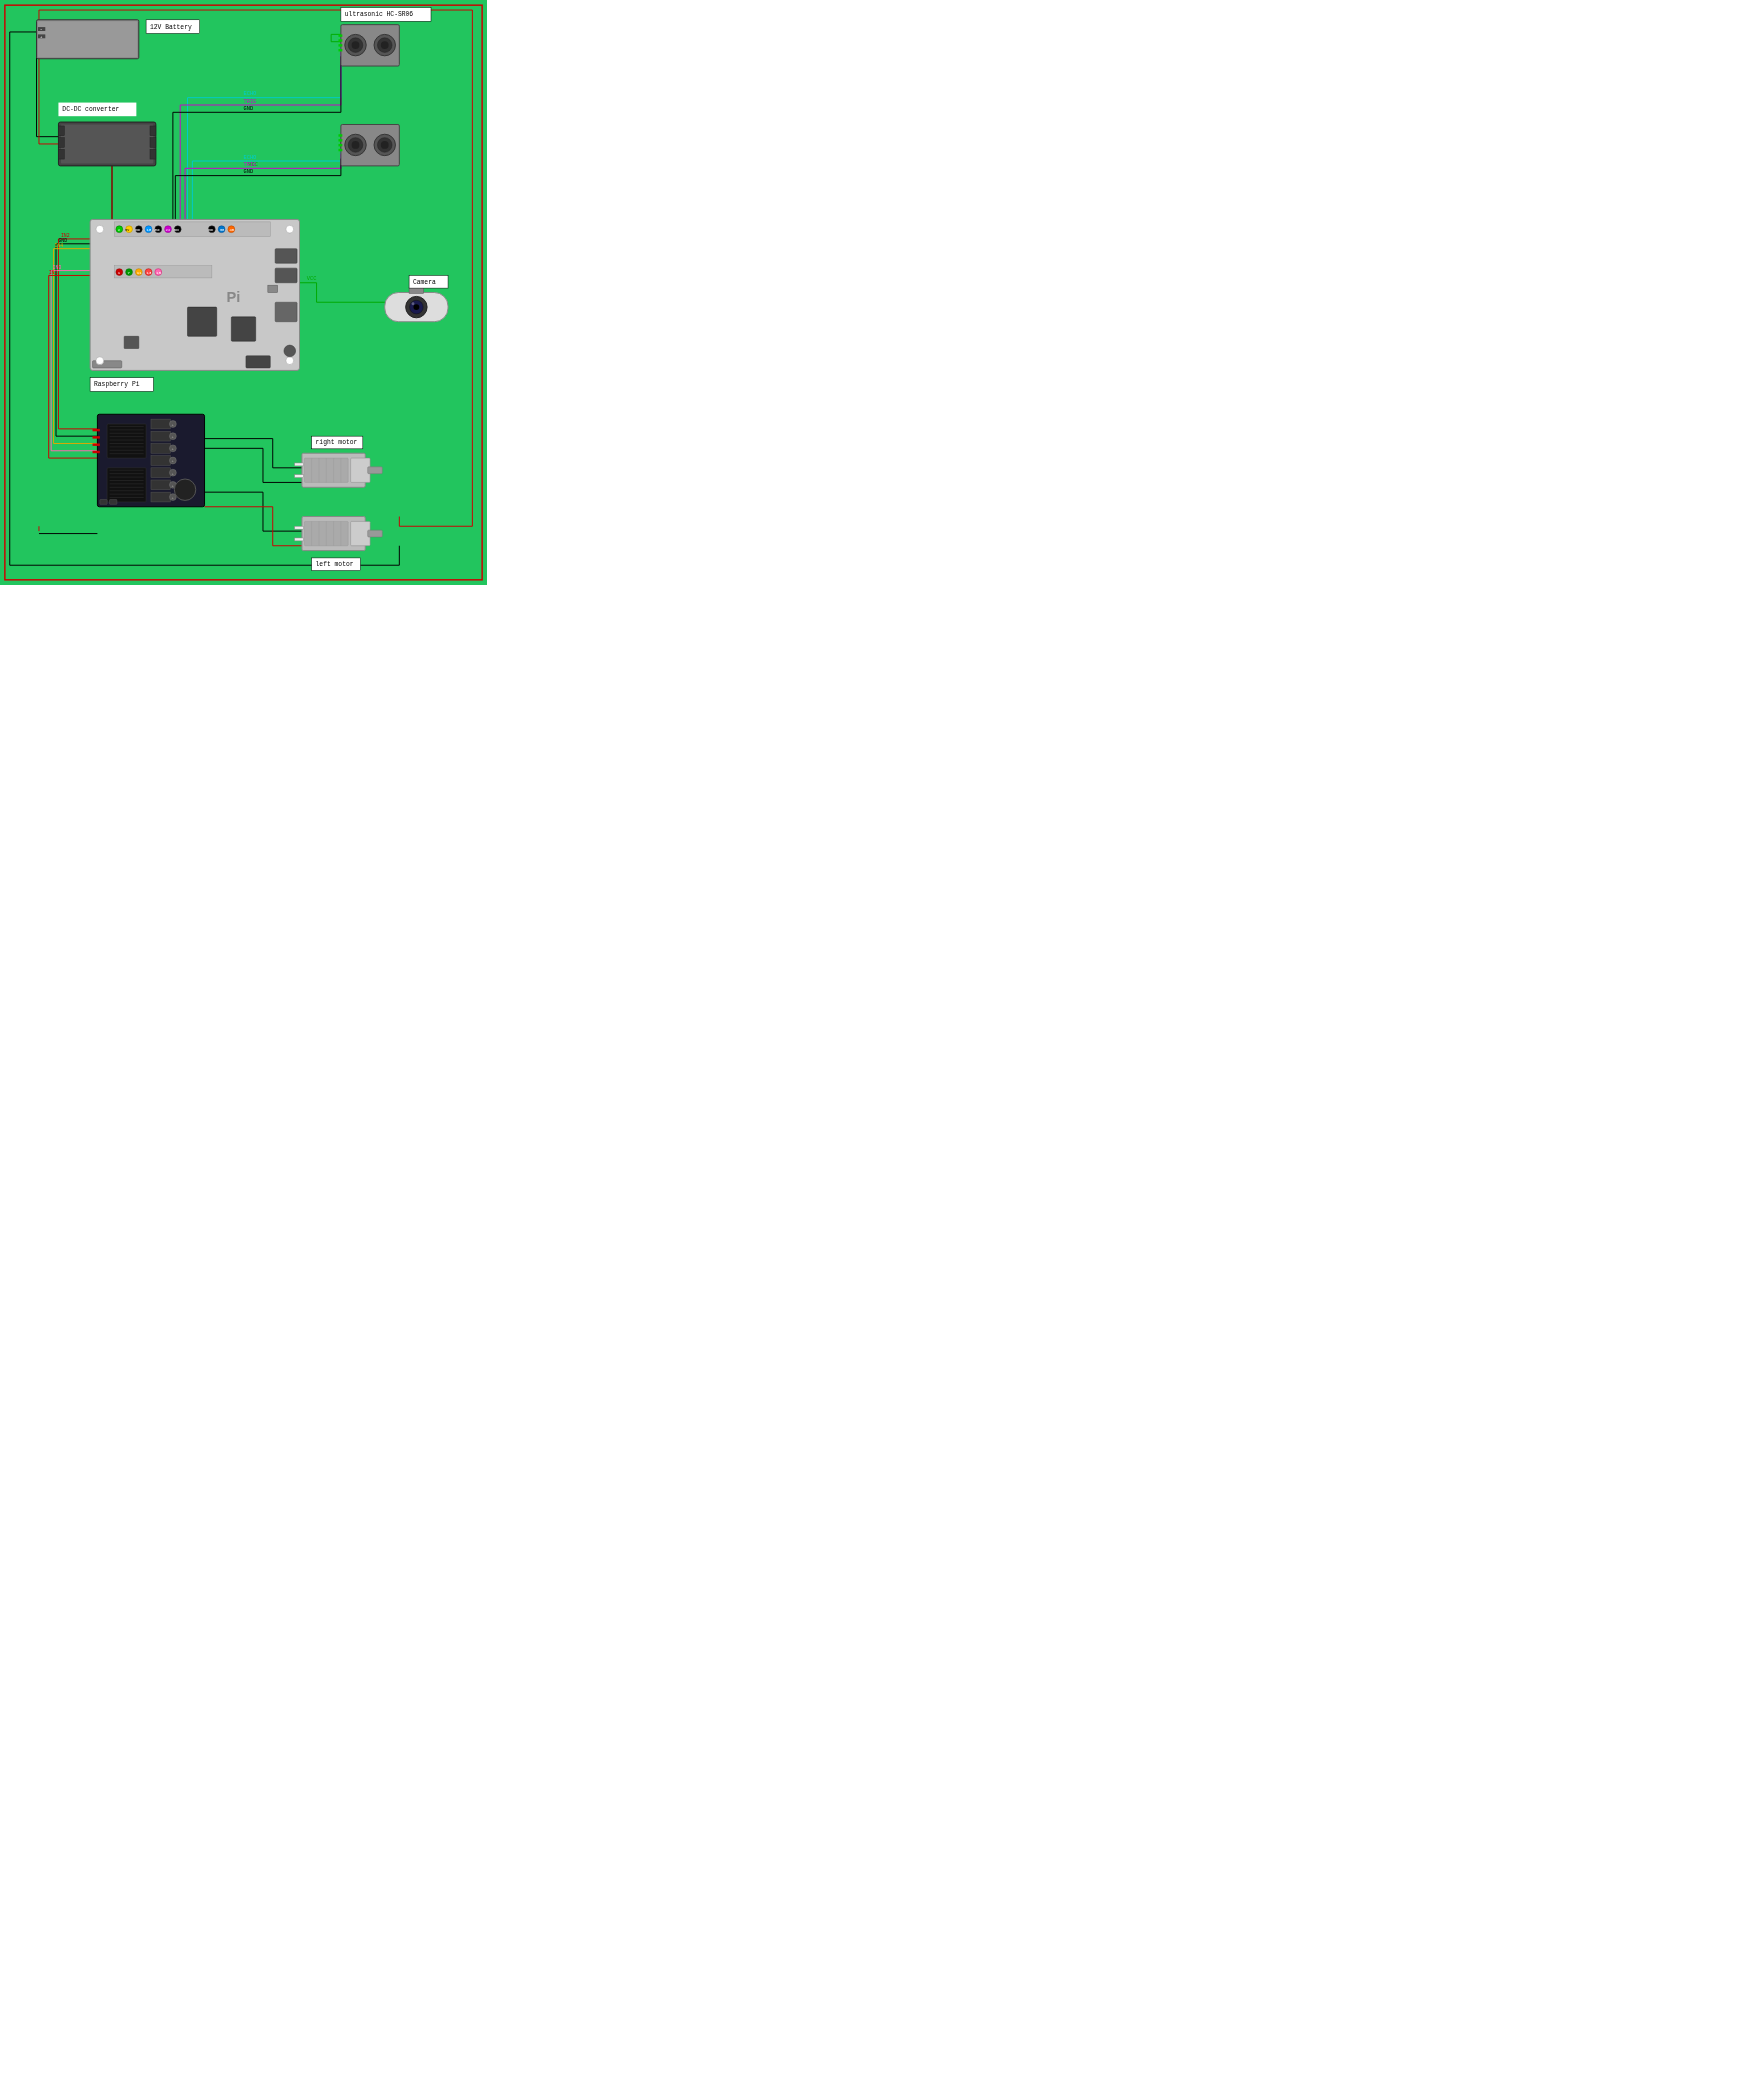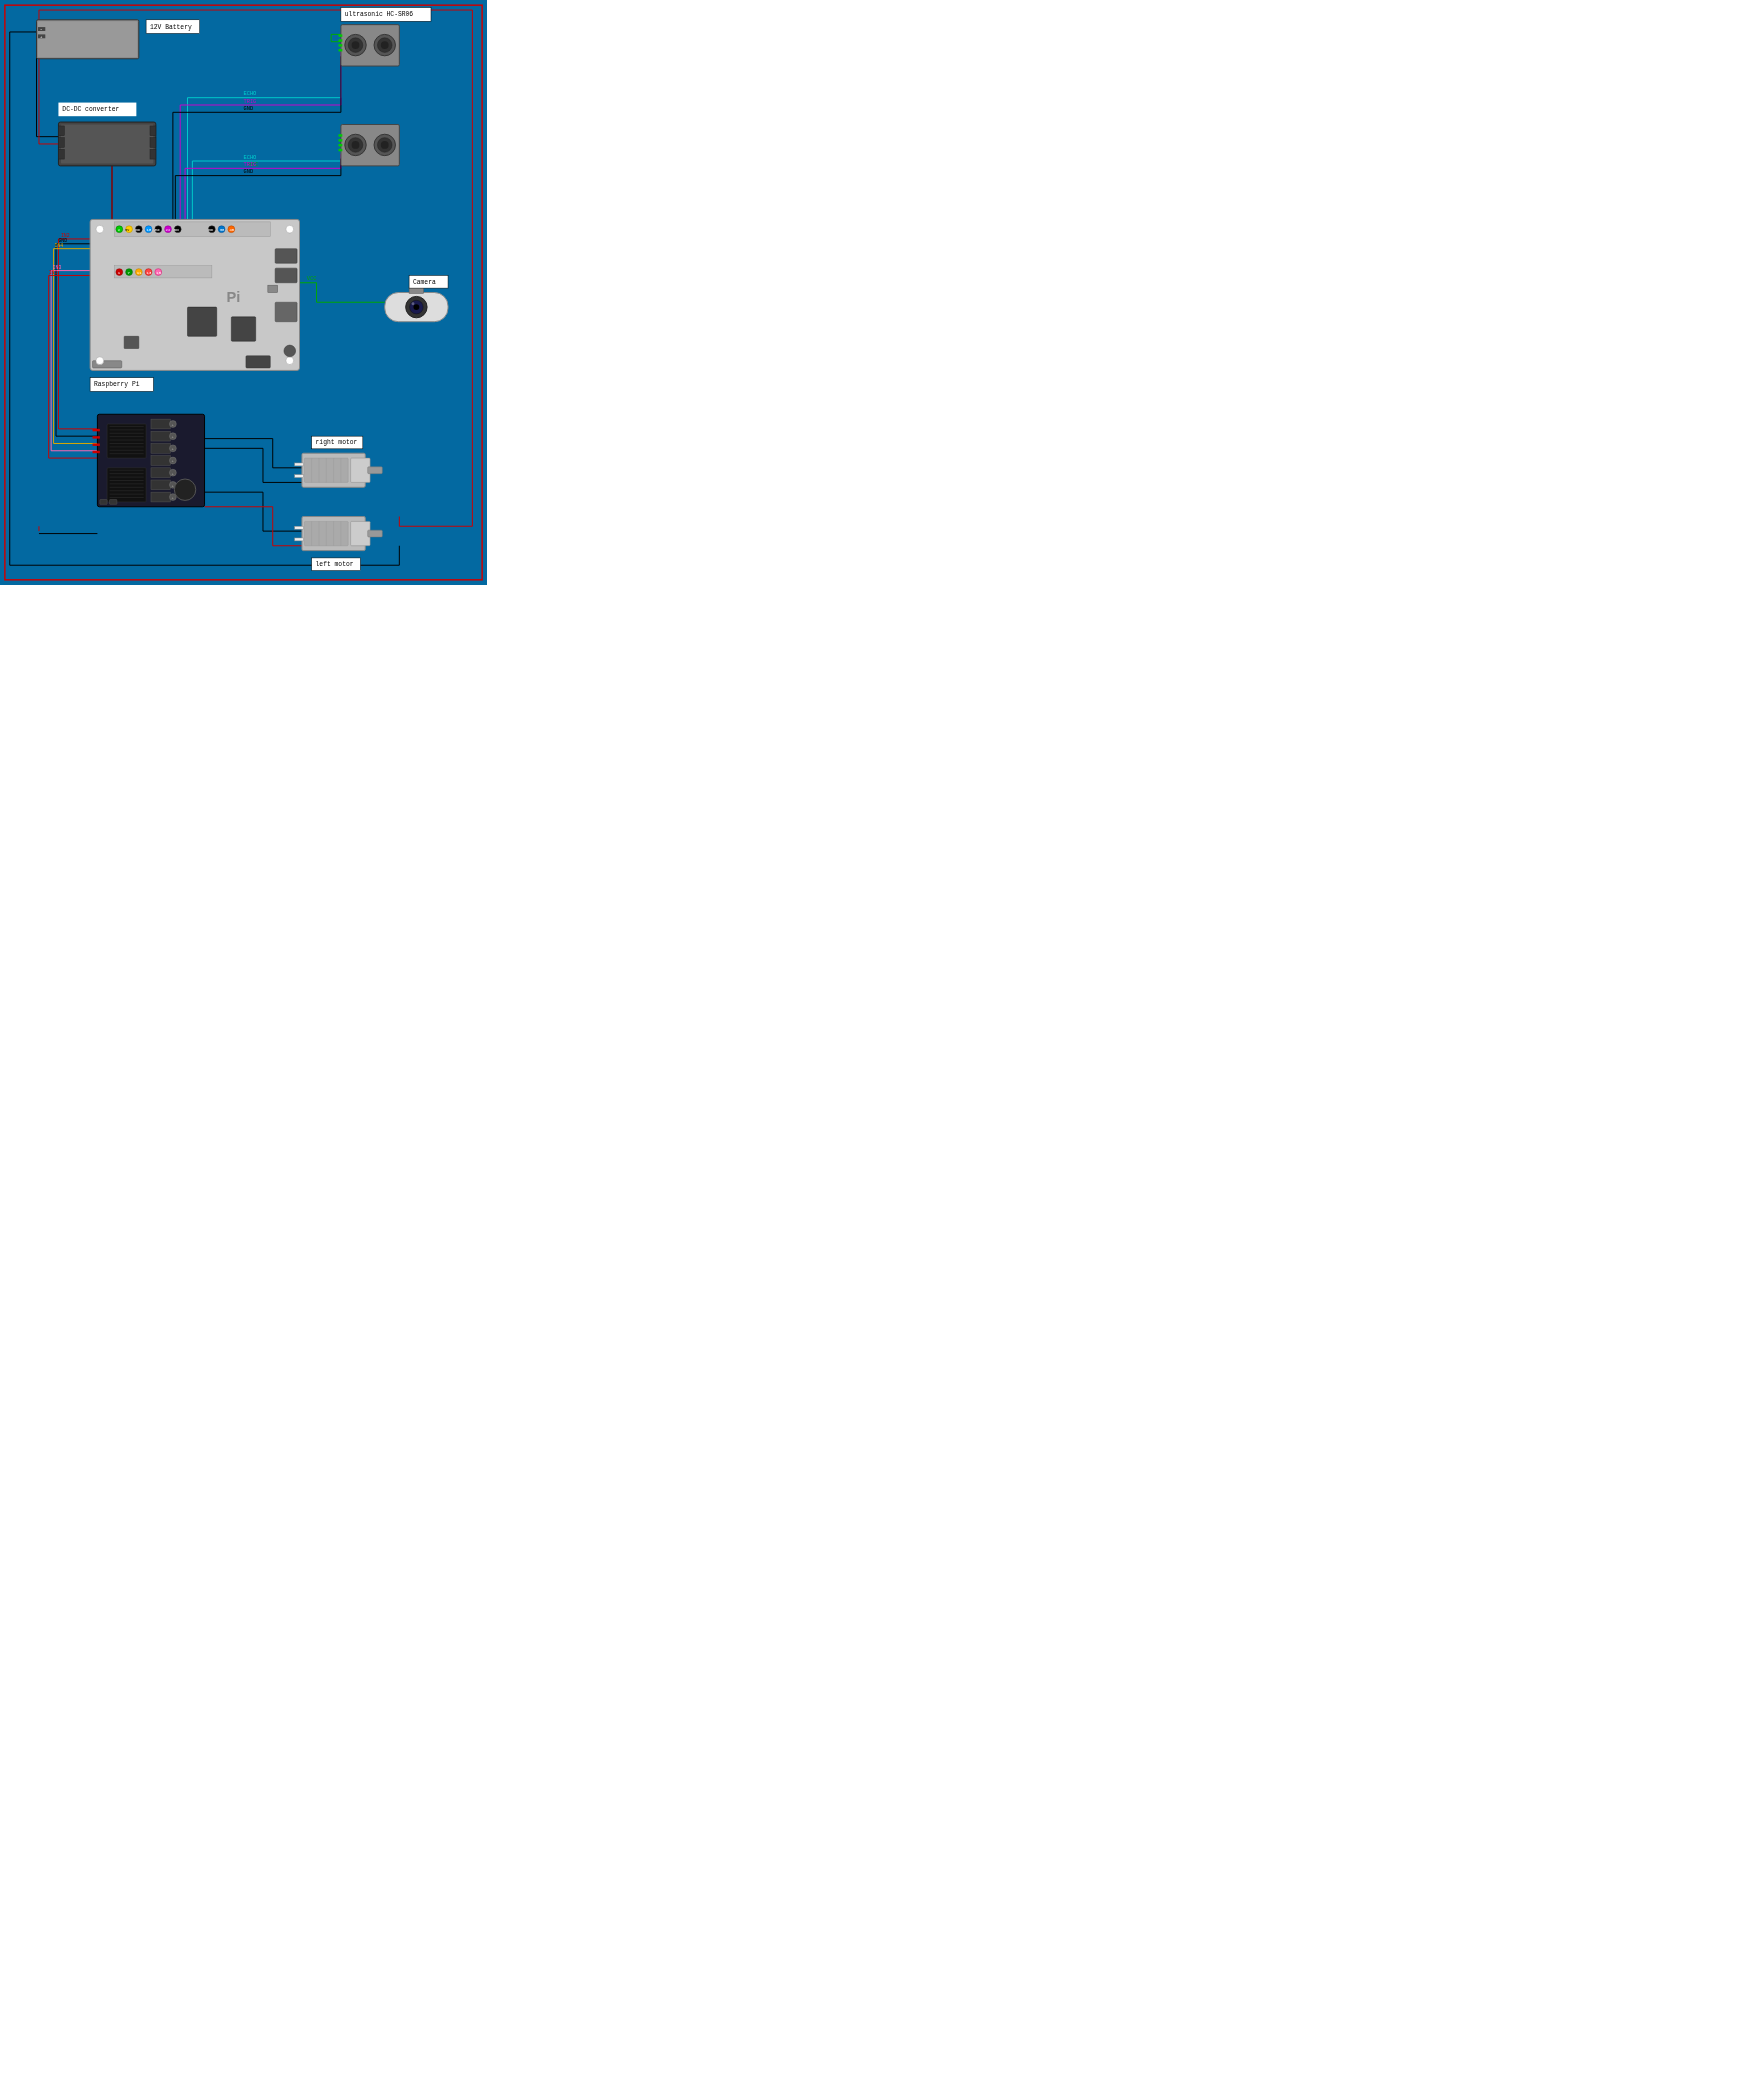--- a/index.html
+++ b/index.html
@@ -7,21 +7,21 @@
       background: #fff;
       font-family: 'Courier New', monospace;
       width: 487px;
       height: 585px;
       overflow: hidden;
     }
     #diagram {
       position: relative;
       width: 487px;
       height: 585px;
-      background: #0369a1;
+      background: #22c55e;
     }
     svg {
       position: absolute;
       top: 0; left: 0;
       width: 100%; height: 100%;
     }
   </style>
 </head>
 <body>
 

